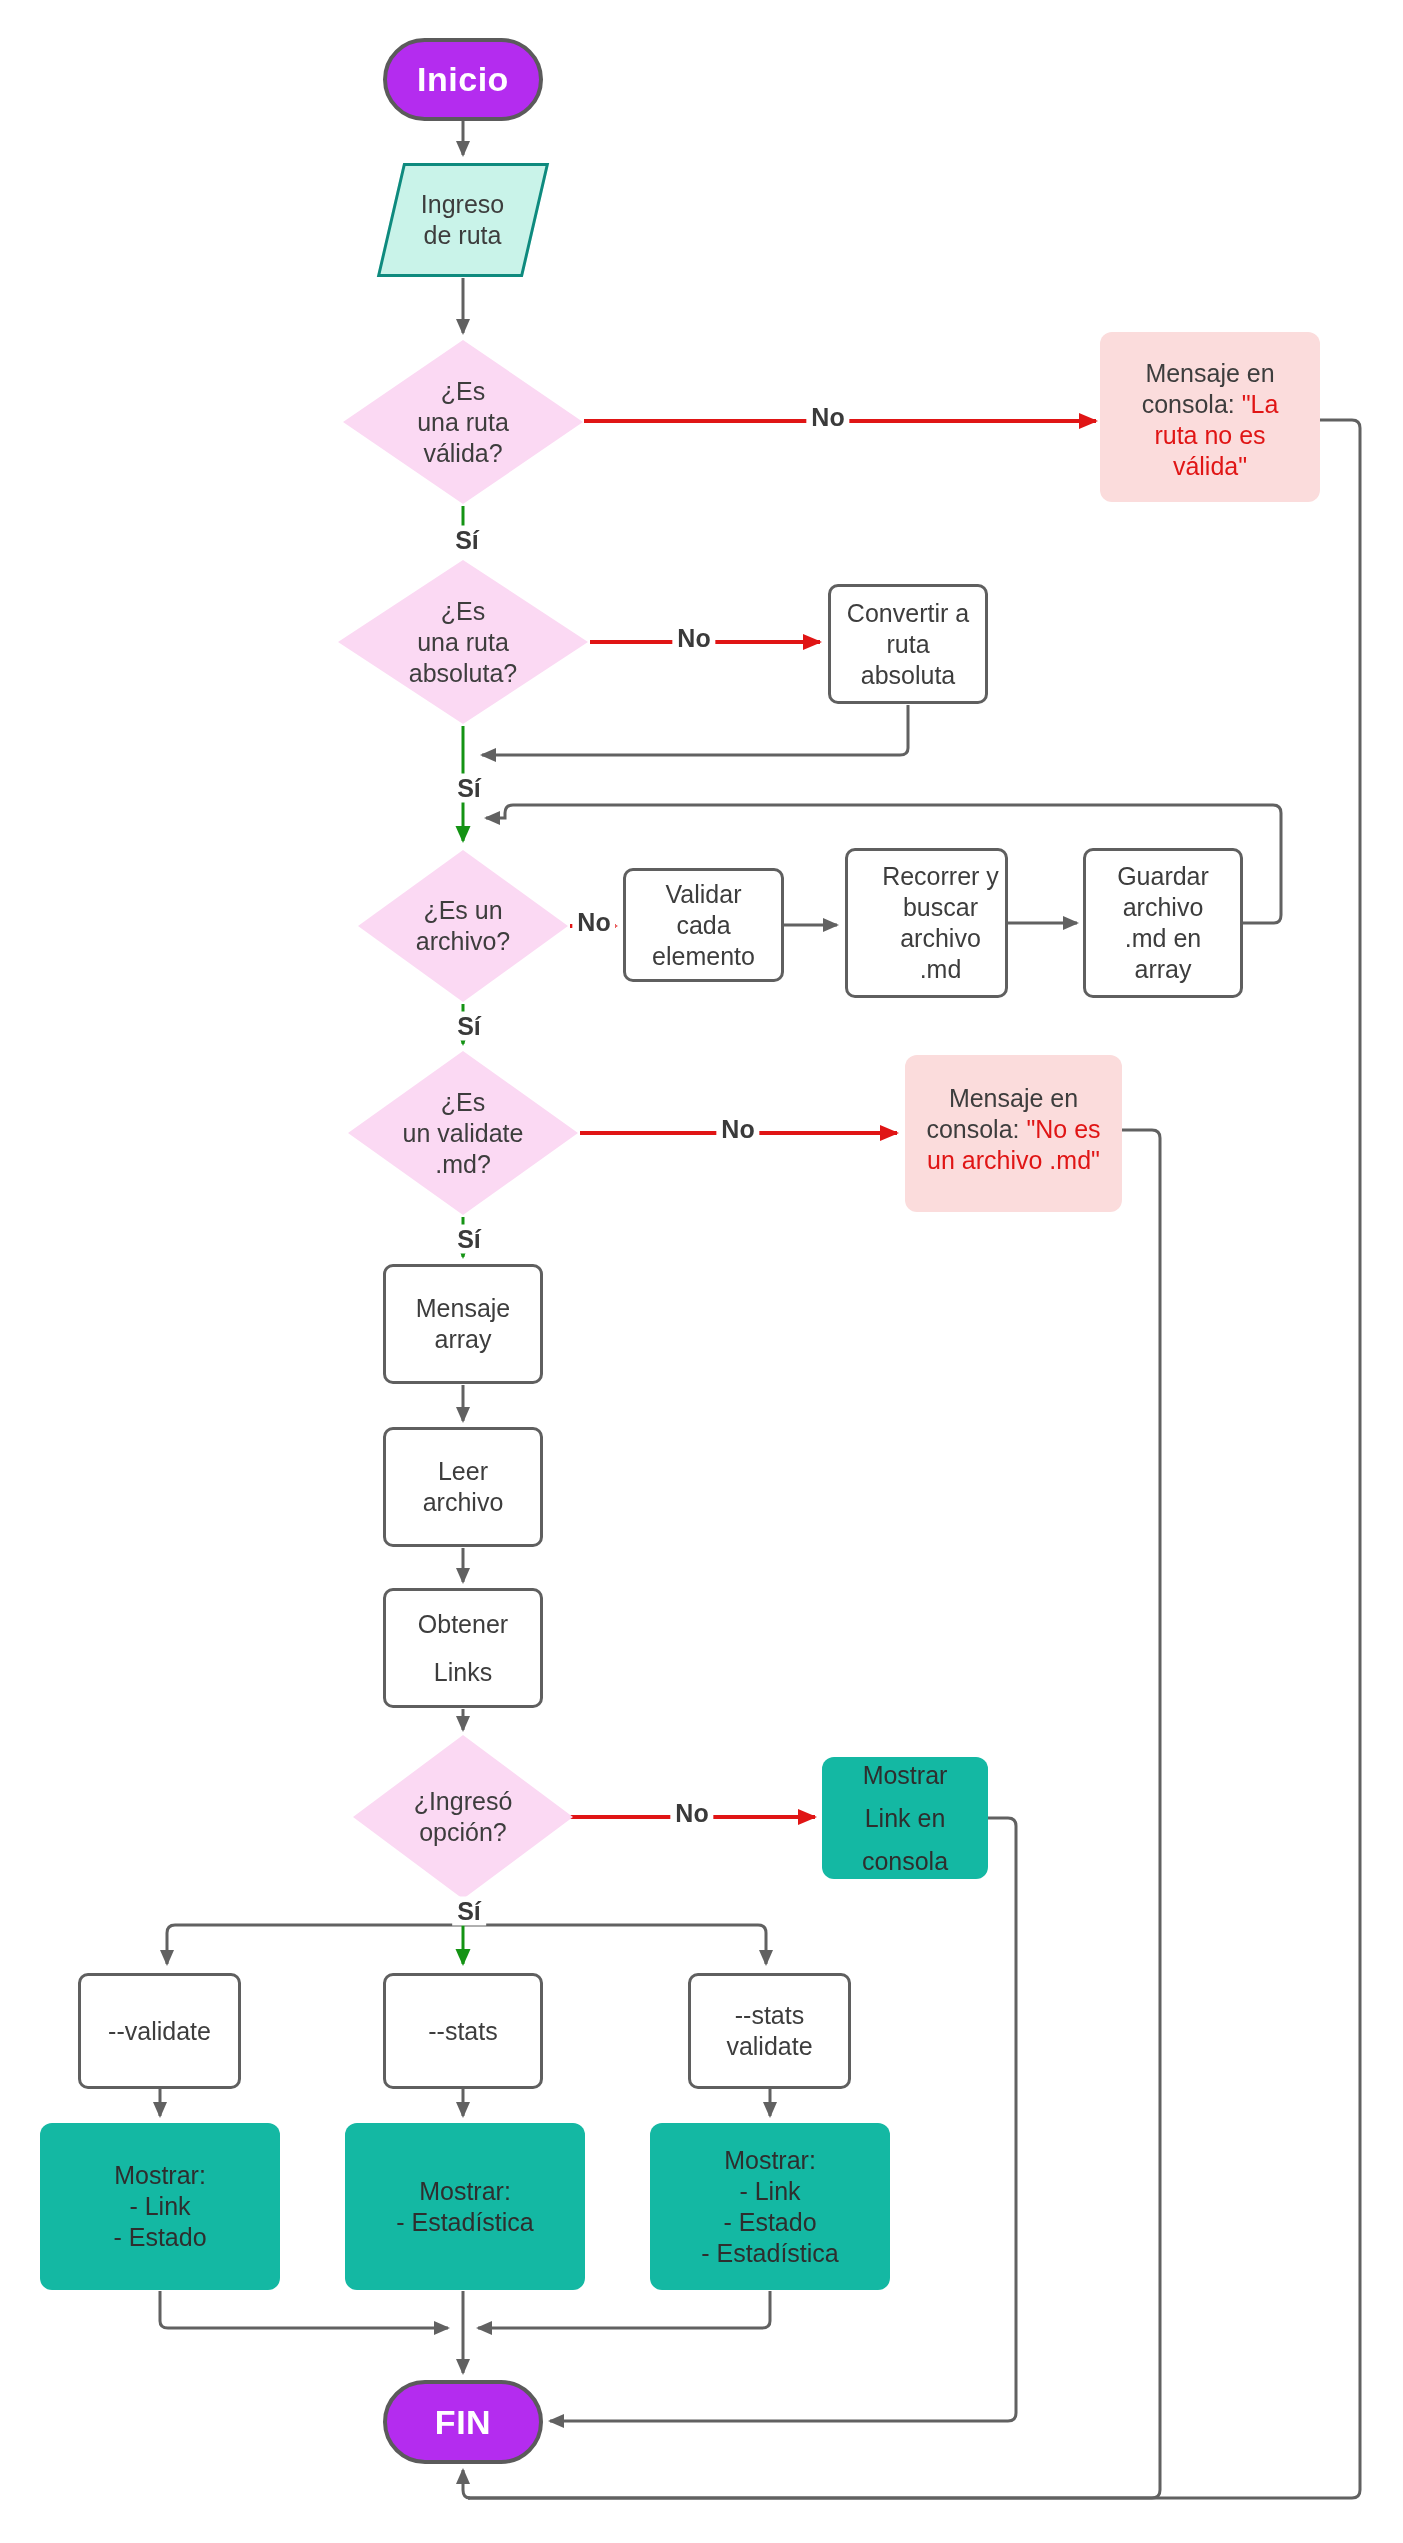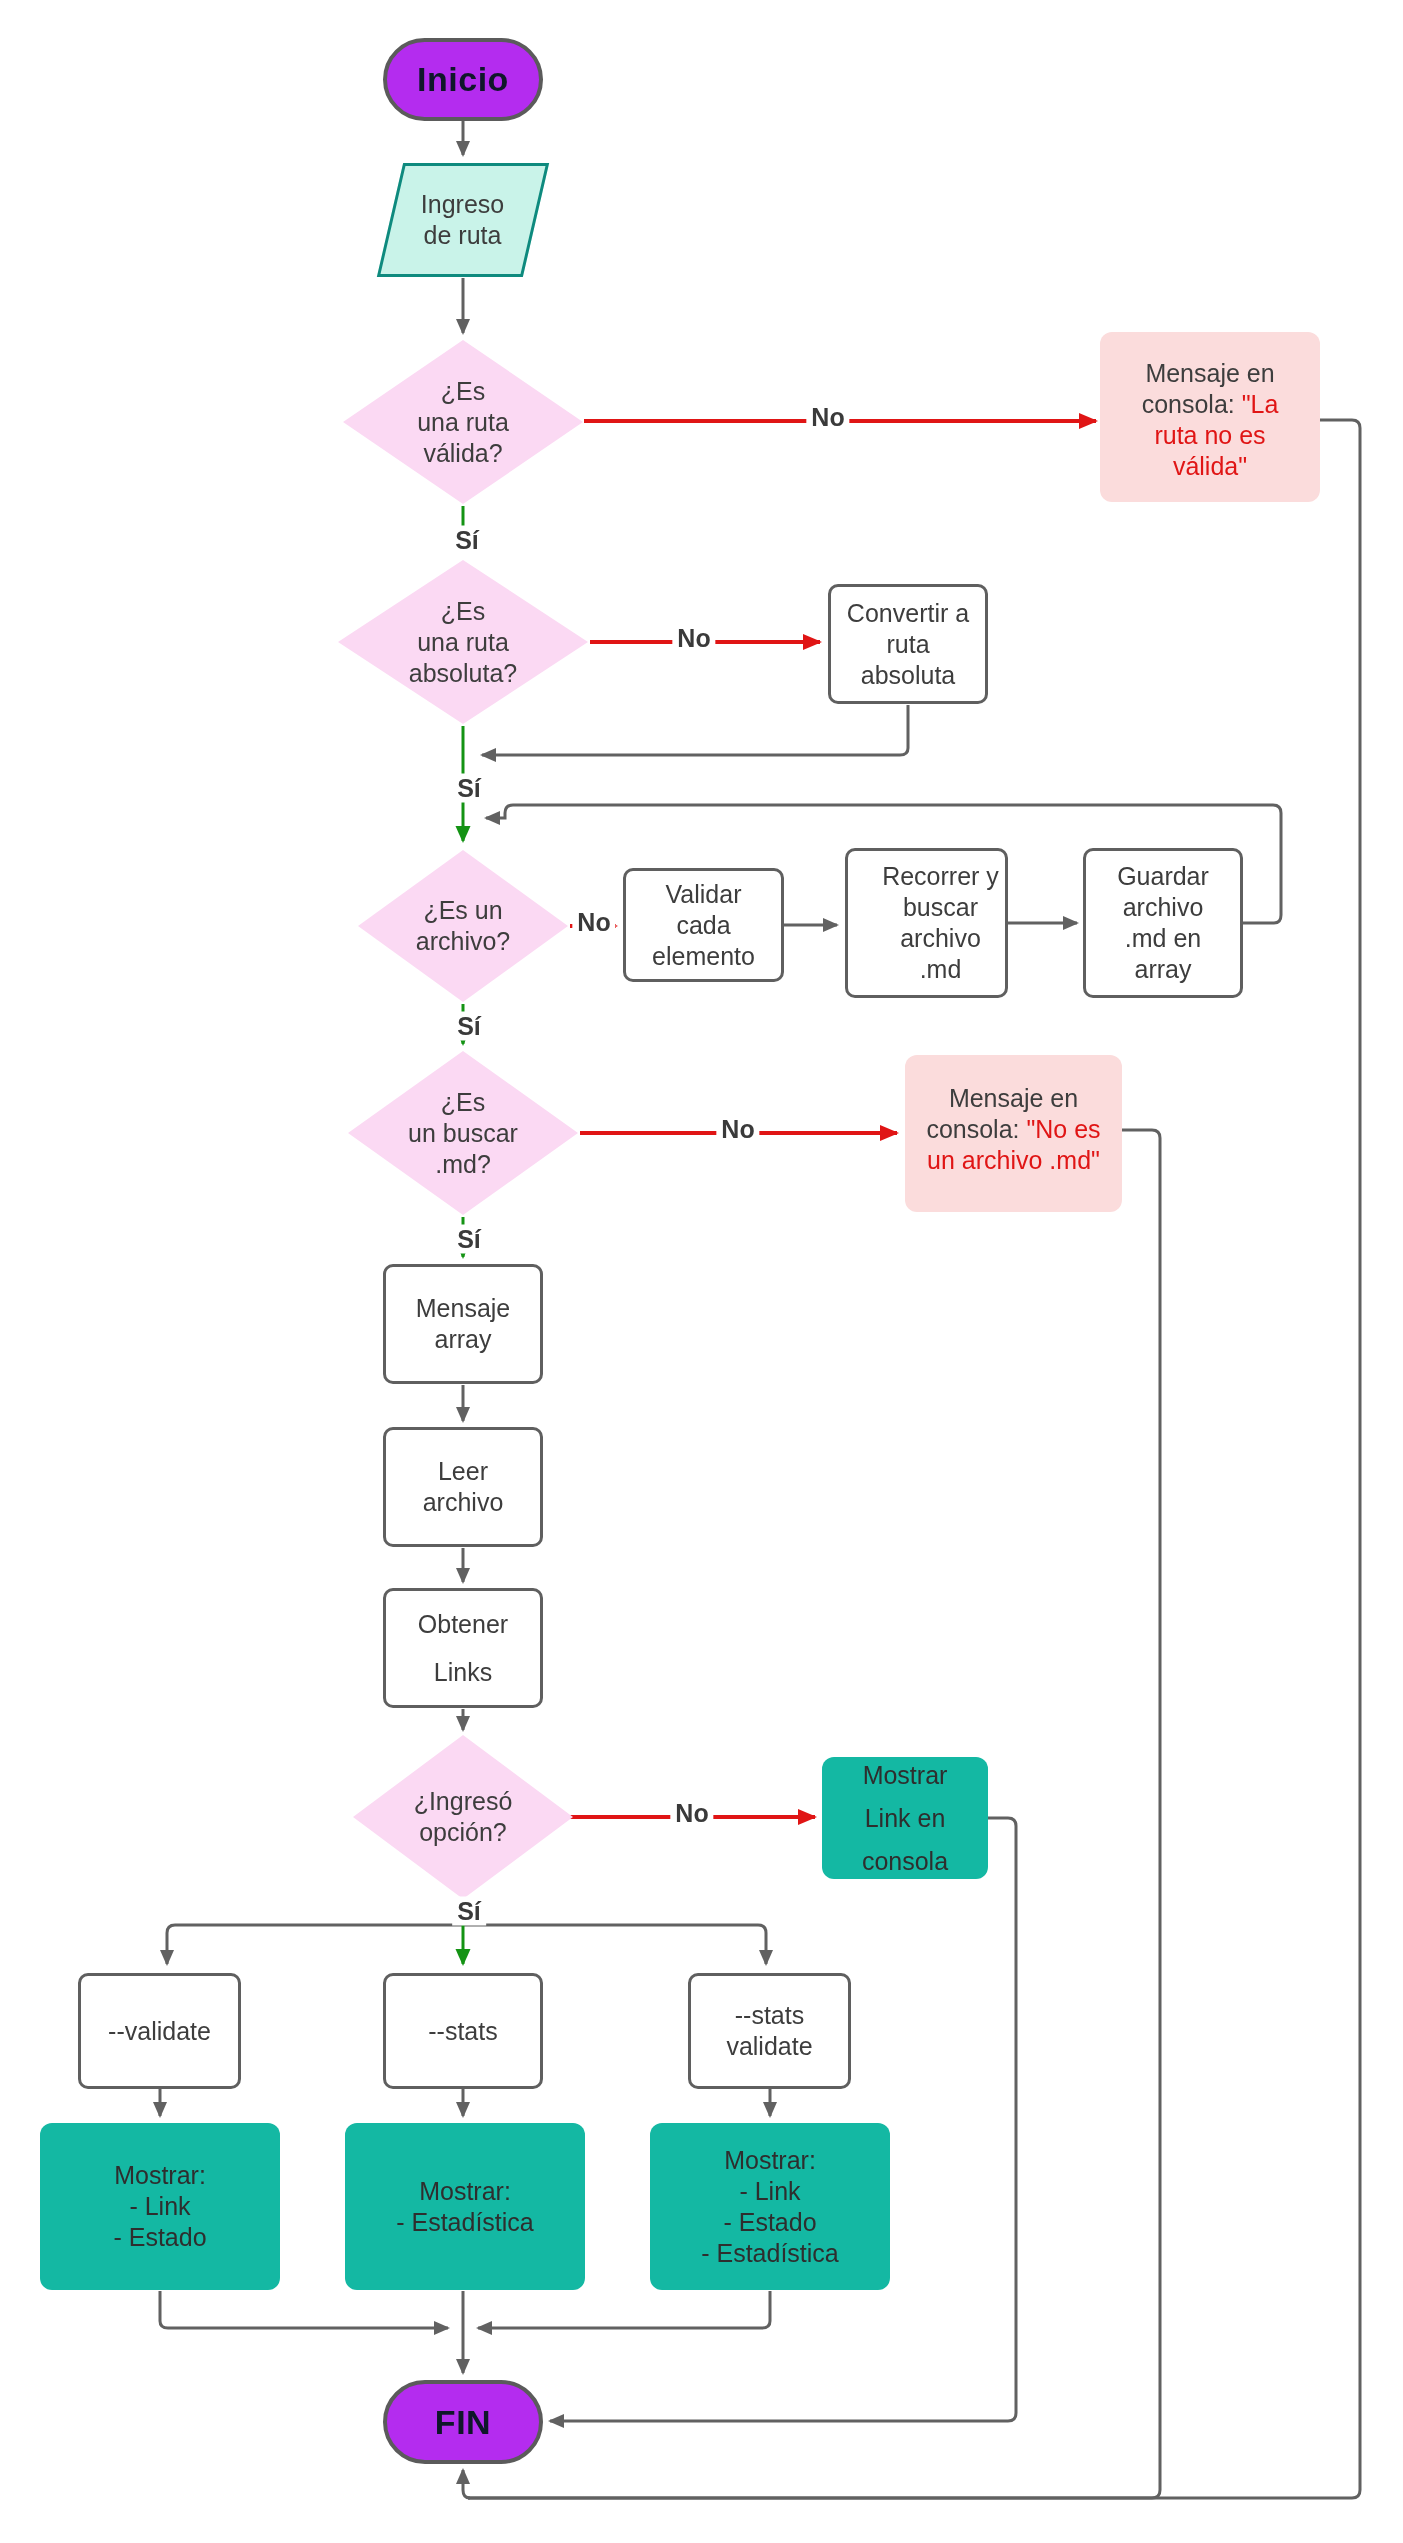--- a/index.html
+++ b/index.html
@@ -9,21 +9,21 @@
   .node{position:absolute;display:flex;flex-direction:column;align-items:center;
         justify-content:center;text-align:center;font-size:25px;color:#3d3d3d;
         line-height:1.24;box-sizing:border-box;}
   .process{background:#ffffff;border:3px solid #5f5f5f;border-radius:10px;}
   .decision{background:#FBD9F3;}
   .diamond{clip-path:polygon(50% 0,100% 50%,50% 100%,0 50%);}
   .msg{background:#FBDCDC;border-radius:12px;padding:10px 16px;}
   .msg .quote{color:#E01515;}
   .teal{background:#14B8A3;border-radius:12px;color:#2e2e2e;}
   .pill{background:#B42CEF;border:4px solid #5b5b5b;border-radius:46px;
-        color:#0f172a;font-weight:700;font-size:34px;letter-spacing:.5px;}
+        color:#ffffff;font-weight:700;font-size:34px;letter-spacing:.5px;}
   .skew{position:absolute;background:#C9F3E9;border:3px solid #0E8A7E;
         transform:skewX(-13deg);box-sizing:border-box;}
   .edge-label{position:absolute;transform:translate(-50%,-50%);background:#ffffff;
         padding:0 5px;font-weight:700;font-size:25px;color:#3a3a3a;white-space:nowrap;}
   .l{display:block;}
 </style>
 </head>
 <body>
 
 <div class="canvas">
@@ -128,21 +128,21 @@
 
   <div class="node process" style="left:1083px;top:848px;width:160px;height:150px;">
     <span class="l">Guardar</span>
     <span class="l">archivo</span>
     <span class="l">.md en</span>
     <span class="l">array</span>
   </div>
 
   <div class="node decision diamond" style="left:348px;top:1051px;width:230px;height:164px;">
     <span class="l">¿Es</span>
-    <span class="l">un buscar</span>
+    <span class="l">un validate</span>
     <span class="l">.md?</span>
   </div>
 
   <div class="node msg" style="left:905px;top:1055px;width:217px;height:157px;display:block;padding:28px 16px;">
     <span>Mensaje en consola: </span><span class="quote">"No es un archivo .md"</span>
   </div>
 
   <div class="node process" style="left:383px;top:1264px;width:160px;height:120px;">
     <span class="l">Mensaje</span>
     <span class="l">array</span>

